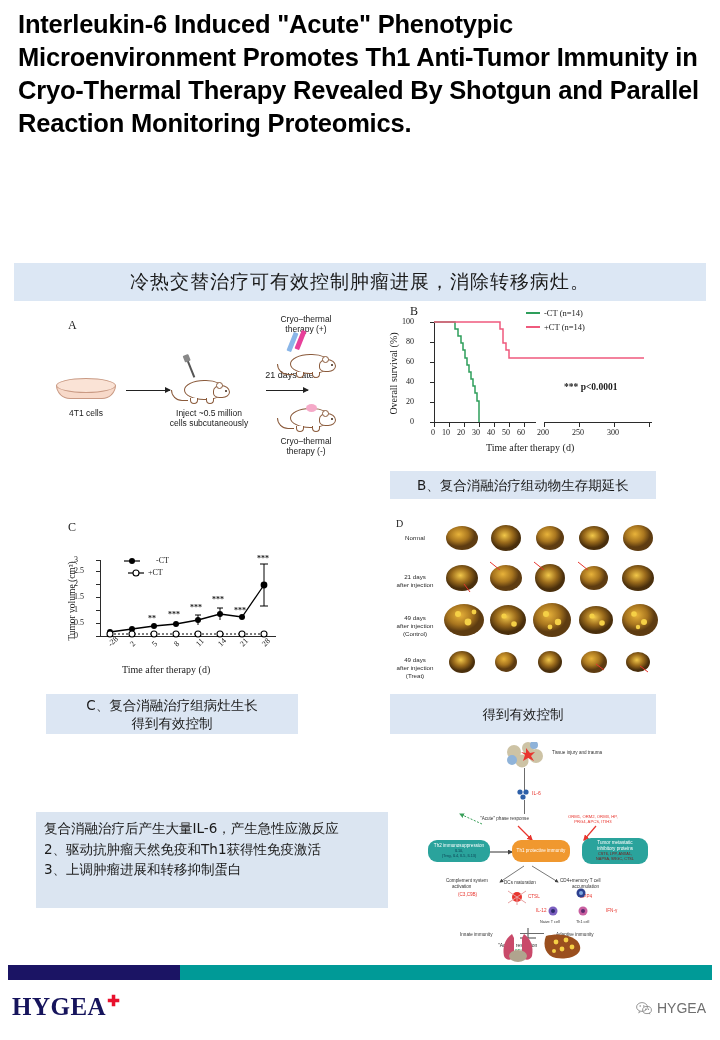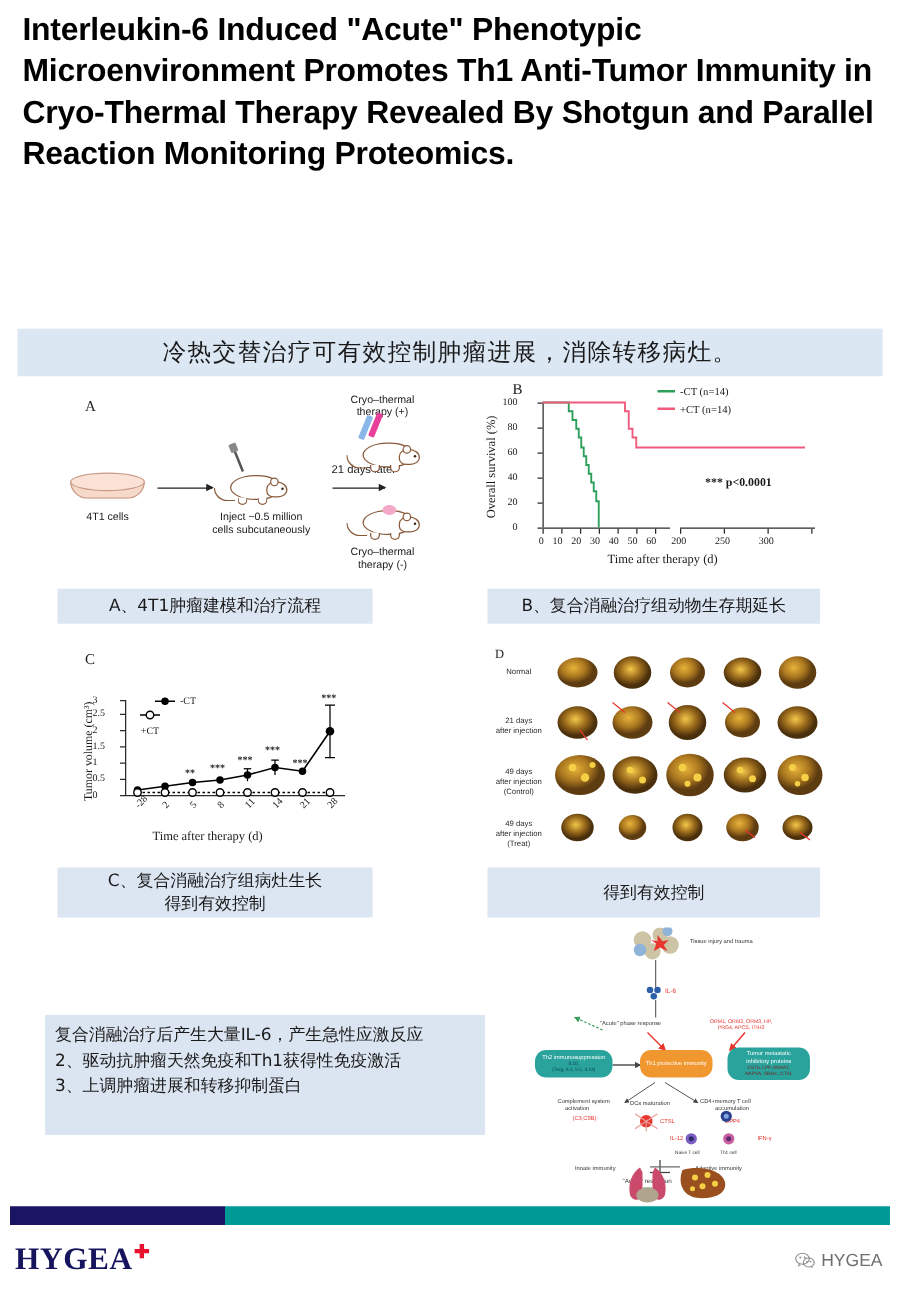--- a/index.html
+++ b/index.html
@@ -338,28 +338,28 @@
       <circle cx="220" cy="116" r="3" fill="#fff" stroke="#000" stroke-width="1.1"></circle>
     </svg>
 
     <div class="tlabel" style="left:104px;top:96px;font-weight:bold;">**</div>
     <div class="tlabel" style="left:124px;top:92px;font-weight:bold;">***</div>
     <div class="tlabel" style="left:146px;top:85px;font-weight:bold;">***</div>
     <div class="tlabel" style="left:168px;top:77px;font-weight:bold;">***</div>
     <div class="tlabel" style="left:190px;top:88px;font-weight:bold;">***</div>
     <div class="tlabel" style="left:213px;top:36px;font-weight:bold;">***</div>
 
-    <div style="position:absolute;left:80px;top:38px;display:flex;align-items:center;gap:4px;">
+    <div style="position:absolute;left:80px;top:38px;display:flex;align-items:center;gap:16px;">
       <svg width="16" height="8">
           <line x1="0" y1="4" x2="16" y2="4" stroke="#000" stroke-width="1.2"></line>
           <circle cx="8" cy="4" r="3" fill="#000"></circle>
         </svg>
       <span class="tlabel" style="position:static;">-CT</span>
     </div>
-    <div style="position:absolute;left:68px;top:50px;display:flex;align-items:center;gap:4px;flex-direction:column;">
+    <div style="position:absolute;left:84px;top:50px;display:flex;align-items:center;gap:4px;">
       <svg width="16" height="8">
           <line x1="0" y1="4" x2="16" y2="4" stroke="#000" stroke-width="1.2"></line>
           <circle cx="8" cy="4" r="3" fill="#fff" stroke="#000" stroke-width="1.1"></circle>
         </svg>
       <span class="tlabel" style="position:static;">+CT</span>
     </div>
   </div>
 
   <div class="fig figD">
     <div class="panel-letter" style="left:14px;top:0px;font-size:10px;">D</div>
@@ -566,23 +566,20 @@
     <g fill="#f5d046">
         <circle cx="58" cy="12" r="2.4"></circle>
         <circle cx="68" cy="10" r="2.4"></circle>
         <circle cx="64" cy="19" r="2.4"></circle>
     <circle cx="74" cy="17" r="2.4"></circle>
         <circle cx="56" cy="21" r="2"></circle>
       </g>
   </svg>
   <div style="position:absolute;left:492px;top:968px;width:110px;text-align:center;font-size:4.6px;color:#e8352e;font-family:'Liberation Sans',sans-serif;">MFAP4, MUP3, MGMA, PON1</div>
 
-  <div class="cap capA">
-    <span>A、4T1肿瘤建模和治疗流程</span>
-  </div>
   <div class="cap capB">
     <span>B、复合消融治疗组动物生存期延长</span>
   </div>
   <div class="cap capC">
     <span>
       <span style="display:block;">C、复合消融治疗组病灶生长</span>
       <span style="display:block;">得到有效控制</span>
     </span>
   </div>
   <div class="cap capD">

